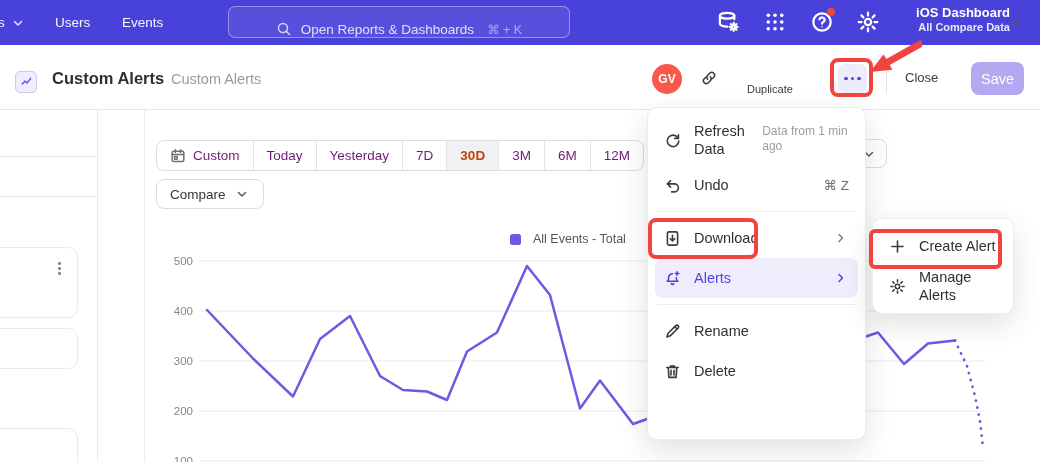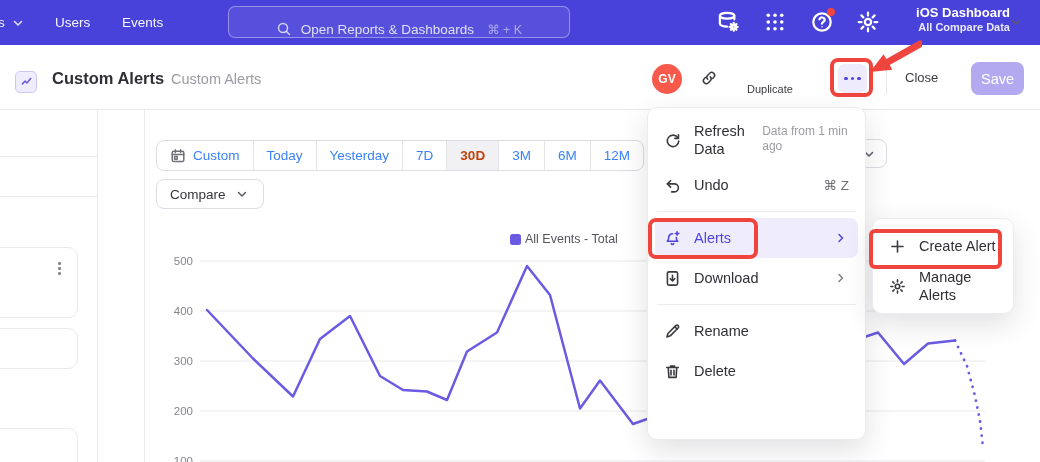--- a/index.html
+++ b/index.html
@@ -42,27 +42,27 @@
             color:#fff;font-size:14.5px;display:flex;align-items:center;justify-content:center;cursor:pointer;}
   
   .sb-vline{position:absolute;left:97px;top:110px;width:1px;height:352px;background:#e9e9ee;}
   .sb-hline{position:absolute;left:0;width:97px;height:1px;background:#e9e9ee;}
   .side-card{position:absolute;left:-22px;width:100px;background:#fff;border:1px solid #e9e9ee;border-radius:10px;box-sizing:border-box;}
   .kebab{position:absolute;right:16px;top:14px;display:flex;flex-direction:column;gap:2.5px;}
   .kebab i{width:2.6px;height:2.6px;border-radius:50%;background:#85858e;}
   .card-vline{position:absolute;left:144px;top:110px;width:1px;height:352px;background:#ececf0;}
   
   #chart-svg{position:absolute;left:0;top:0;z-index:0;}
-  .legend{position:absolute;left:510px;top:232px;display:flex;align-items:center;gap:4px;z-index:1;cursor:pointer;}
+  .legend{position:absolute;left:510px;top:232px;display:flex;align-items:center;gap:12px;z-index:1;cursor:pointer;}
   .legend .swatch{width:11px;height:11px;border-radius:2.5px;}
   .legend .l-label{font-size:12.5px;color:#55555e;}
   
   .range-ctl{position:absolute;left:156px;top:140px;height:29px;display:flex;align-items:stretch;
              border:1px solid #dcdce2;border-radius:8px;background:#fff;overflow:hidden;z-index:1;}
-  .range-seg{display:flex;align-items:center;gap:7px;padding:0 13px;font-size:13.5px;color:#3b82f6;
+  .range-seg{display:flex;align-items:center;gap:7px;padding:0 13px;font-size:13.5px;color:#701a75;
              border-left:1px solid #e3e3e8;cursor:pointer;white-space:nowrap;}
   .range-seg:first-child{border-left:none;}
   .range-seg.selected{background:#f1f1f4;color:#c2410c;font-weight:bold;}
   .pill-btn{position:absolute;height:30px;box-sizing:border-box;border:1px solid #dcdce2;border-radius:8px;background:#fff;
             display:flex;align-items:center;gap:8px;padding:0 13px;font-size:13.5px;color:#35353b;cursor:pointer;}
   .compare-btn{left:156px;top:179px;}
   .hidden-btn{left:800px;top:139px;width:87px;height:29px;justify-content:flex-end;padding:0 9px;z-index:1;}
   .line-btn{left:892px;top:139px;height:29px;z-index:1;}
   .chev{color:#5a5a64;display:flex;}
   
@@ -281,46 +281,46 @@
             <path d="M3.2 6.5H9.8a3.75 3.75 0 0 1 0 7.5H7.2"></path>
             <path d="M6.2 3.5 3.2 6.5l3 3"></path>
           </svg>
         </span>
         <span class="mi-text">
           <span>Undo</span>
         </span>
         <span class="mi-shortcut">⌘ Z</span>
       </div>
       <div class="menu-divider"></div>
+      <div class="menu-item">
+        <span class="mi-icon">
+          <svg viewBox="0 0 16 16" width="16" height="16" fill="none" stroke="currentColor" stroke-width="1.5" stroke-linecap="round" stroke-linejoin="round">
+            <rect x="3.2" y="1.8" width="9.6" height="12.4" rx="1.6"></rect>
+            <path d="M8 5v5M5.9 8.2 8 10.3l2.1-2.1"></path>
+          </svg>
+        </span>
+        <span class="mi-text">
+          <span>Download</span>
+        </span>
+        <span class="mi-chev">
+          <svg viewBox="0 0 16 16" width="16" height="16" fill="none" stroke="currentColor" stroke-width="1.5" stroke-linecap="round" stroke-linejoin="round">
+            <path d="M6 4.5 9.5 8 6 11.5"></path>
+          </svg>
+        </span>
+      </div>
       <div class="menu-item highlighted">
         <span class="mi-icon">
           <svg viewBox="0 0 16 16" width="16" height="16" fill="none" stroke="currentColor" stroke-width="1.5" stroke-linecap="round" stroke-linejoin="round">
             <path d="M11.6 7.2c0 2.6 1.3 3.4 1.3 3.4H3.1s1.3-.8 1.3-3.5A3.6 3.6 0 0 1 8 3.5"></path>
             <path d="M6.9 12.8a1.2 1.2 0 0 0 2.2 0"></path>
             <path d="M12.3 1.6v3.4M10.6 3.3H14"></path>
           </svg>
         </span>
         <span class="mi-text">
           <span>Alerts</span>
-        </span>
-        <span class="mi-chev">
-          <svg viewBox="0 0 16 16" width="16" height="16" fill="none" stroke="currentColor" stroke-width="1.5" stroke-linecap="round" stroke-linejoin="round">
-            <path d="M6 4.5 9.5 8 6 11.5"></path>
-          </svg>
-        </span>
-      </div>
-      <div class="menu-item">
-        <span class="mi-icon">
-          <svg viewBox="0 0 16 16" width="16" height="16" fill="none" stroke="currentColor" stroke-width="1.5" stroke-linecap="round" stroke-linejoin="round">
-            <rect x="3.2" y="1.8" width="9.6" height="12.4" rx="1.6"></rect>
-            <path d="M8 5v5M5.9 8.2 8 10.3l2.1-2.1"></path>
-          </svg>
-        </span>
-        <span class="mi-text">
-          <span>Download</span>
         </span>
         <span class="mi-chev">
           <svg viewBox="0 0 16 16" width="16" height="16" fill="none" stroke="currentColor" stroke-width="1.5" stroke-linecap="round" stroke-linejoin="round">
             <path d="M6 4.5 9.5 8 6 11.5"></path>
           </svg>
         </span>
       </div>
       <div class="menu-divider"></div>
       <div class="menu-item">
         <span class="mi-icon">

